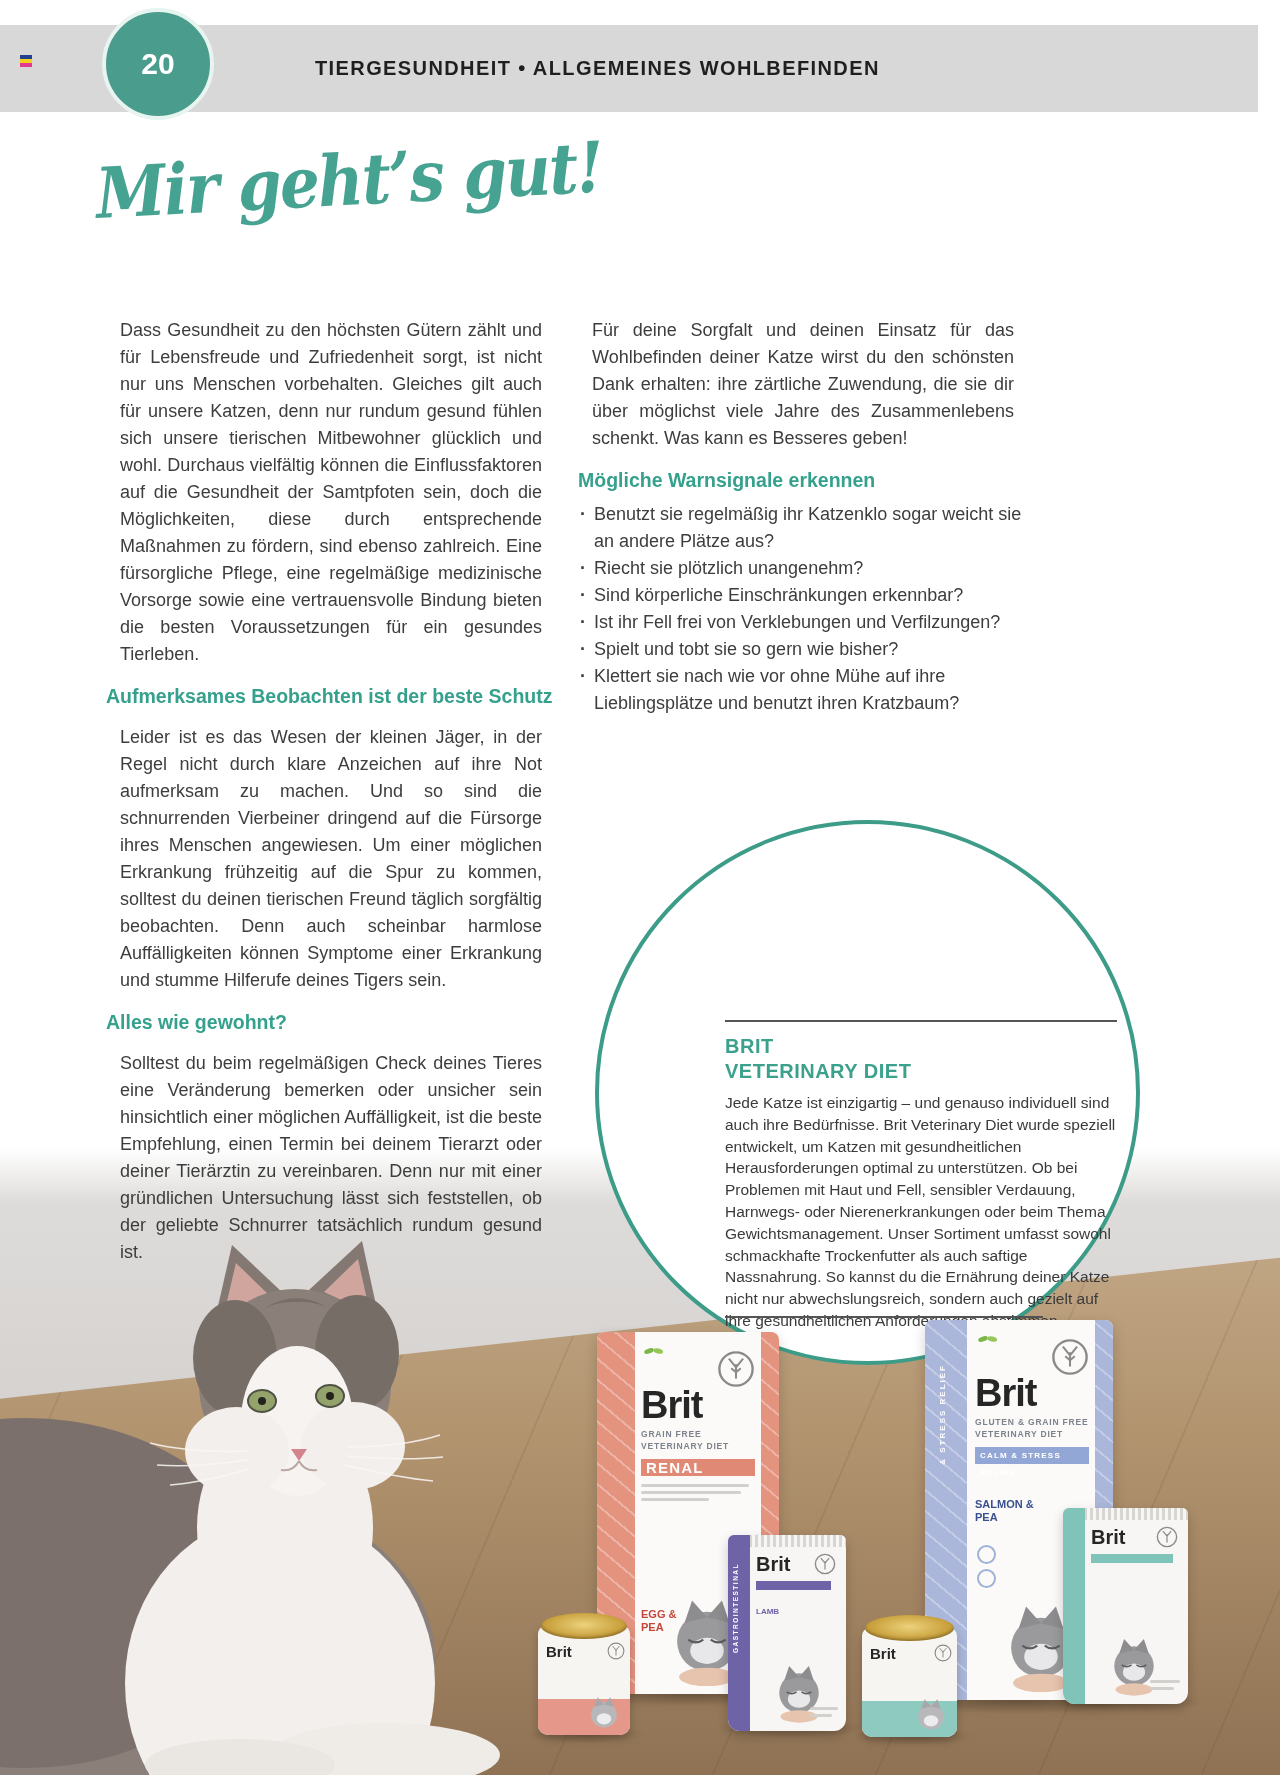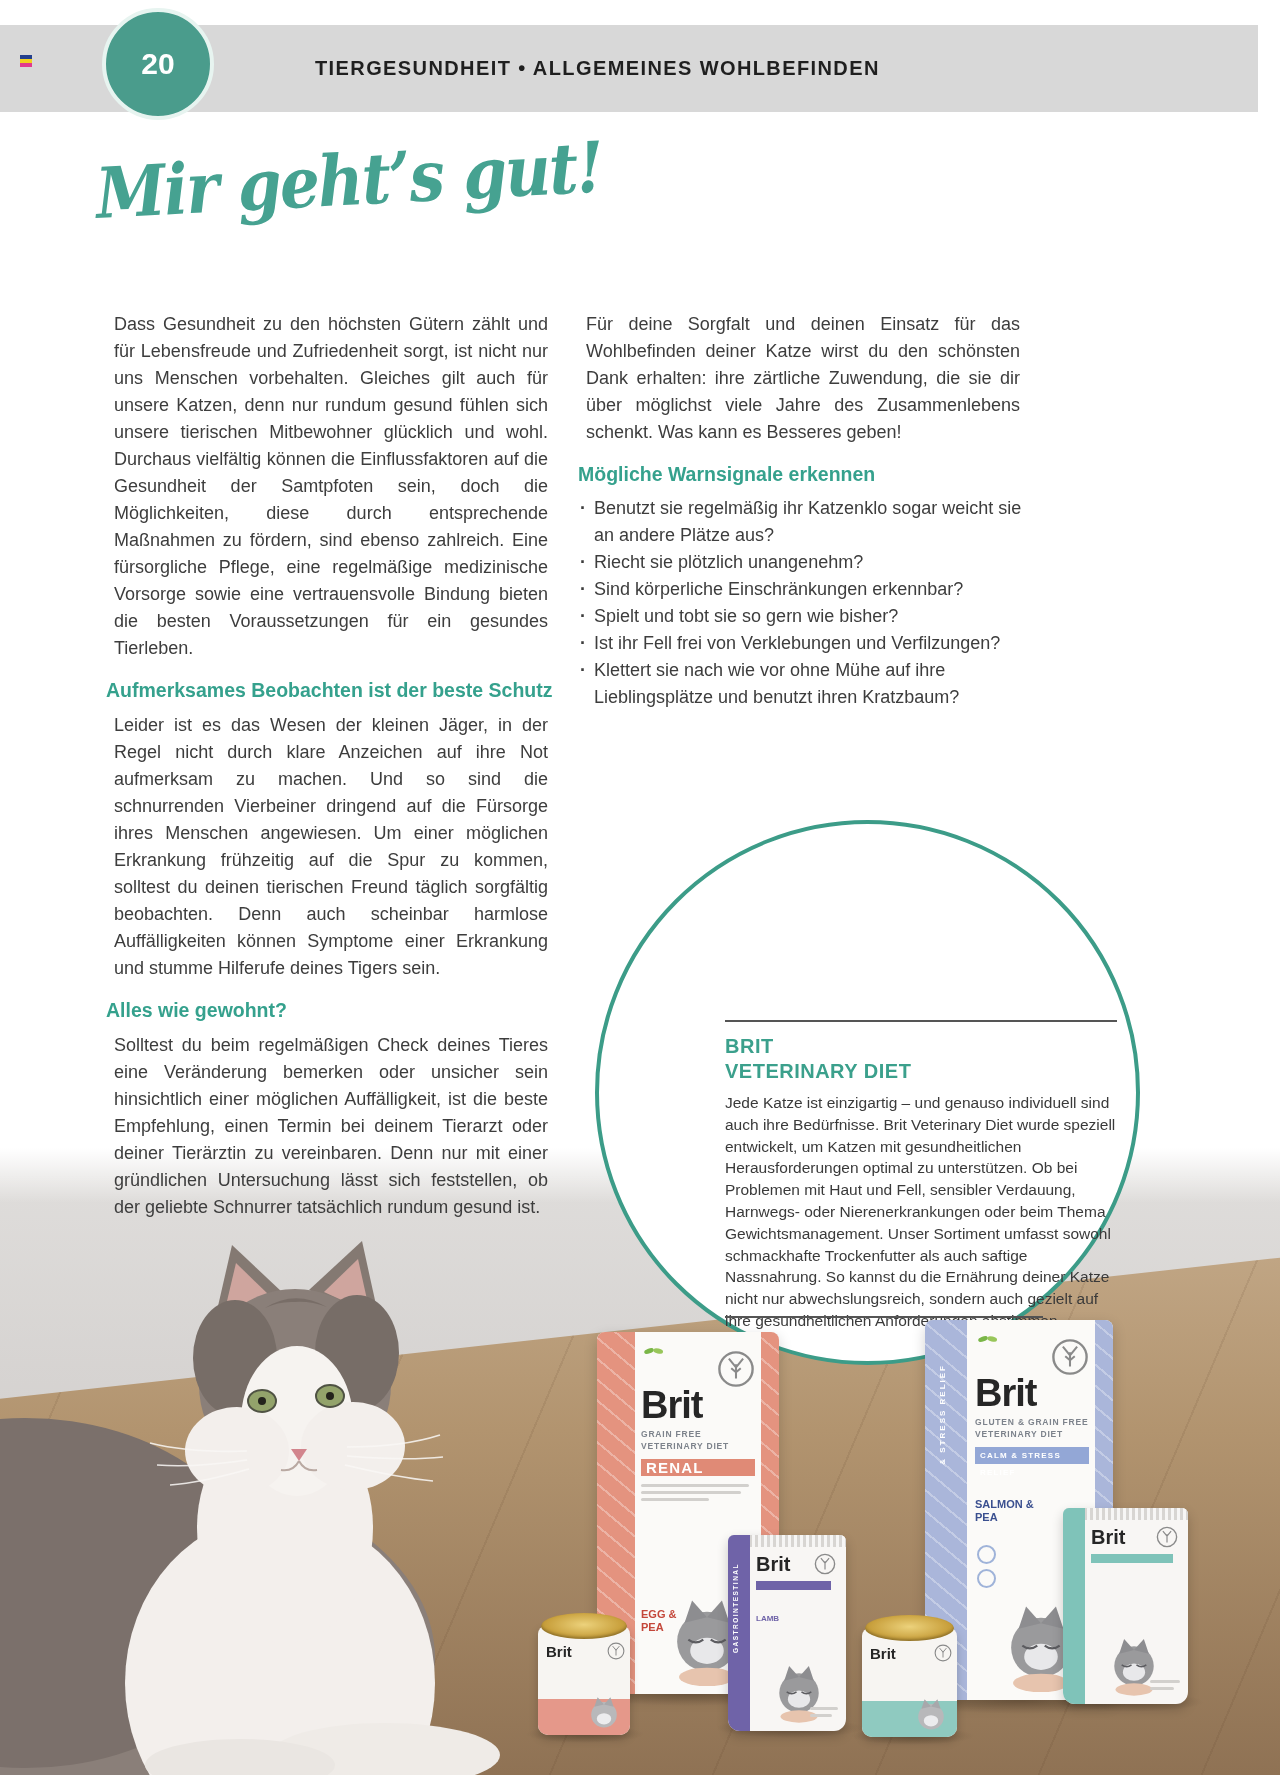--- a/index.html
+++ b/index.html
@@ -24,21 +24,21 @@
   
   .headline{position:absolute;left:96px;top:152px;z-index:6;color:#46a291;
             font-family:"DejaVu Serif",serif;font-style:italic;font-weight:700;font-size:70px;
             letter-spacing:-2px;transform:rotate(-3deg) scaleX(.9);transform-origin:left center;white-space:nowrap;}
 
   
   .col{position:absolute;top:303px;width:450px;font-size:18px;line-height:27px;color:#3d3d3d;
        text-align:justify;z-index:6;}
   .col-left{left:106px;}
   .col-right{left:578px;}
-  .col p{margin:8px;}
+  .col p{margin:14px;}
   .subhead{color:#35a18d;font-weight:bold;font-size:19.5px;margin:15px 0 7px;text-align:left;}
   ul.warn{list-style:none;margin:0;padding:0 0 0 16px;text-align:left;}
   ul.warn li{position:relative;}
   ul.warn li::before{content:"·";position:absolute;left:-14px;font-weight:bold;color:#3d3d3d;}
 
   
   .photo{position:absolute;left:0;top:1148px;width:1280px;height:627px;z-index:1;
          background:linear-gradient(180deg,#e0dedc 0%,#d4d1cf 45%,#cfccca 60%);}
   .floor{position:absolute;inset:0;
          background:linear-gradient(180deg,#c9b091 0%,#b2946f 45%,#8f7254 100%);
@@ -91,21 +91,21 @@
   .pouch{background:#f8f6f4;border-radius:6px 6px 12px 12px;box-shadow:0 5px 12px rgba(0,0,0,.20);}
   .crimp{position:absolute;top:0;left:0;right:0;height:12px;border-radius:6px 6px 0 0;background:#e3e0dd;
          background-image:repeating-linear-gradient(90deg,rgba(255,255,255,.7) 0 3px,rgba(0,0,0,.05) 3px 6px);}
   .pband-v{position:absolute;left:0;top:0;bottom:0;width:22px;border-radius:6px 0 0 12px;}
   .pv-label{position:absolute;left:4px;top:28px;writing-mode:vertical-rl;transform:rotate(180deg);
             color:#fff;font-size:6.5px;font-weight:bold;letter-spacing:1.5px;}
   .pouch-content{position:absolute;left:28px;right:8px;top:18px;bottom:8px;}
   .pouch-brand{font-size:20px;font-weight:bold;color:#262626;}
   .pband-h{height:9px;margin-top:5px;}
   .pouch-cat{position:absolute;bottom:0;left:6px;width:74px;}
-  .pflavor{font-size:8px;font-weight:bold;margin-top:24px;}
+  .pflavor{font-size:8px;font-weight:bold;margin-top:17px;}
 
   
   .can-lid{position:absolute;top:0;left:3px;right:3px;height:26px;border-radius:50%;z-index:1;
            background:radial-gradient(ellipse at 50% 45%,#ecd27c 0%,#caa23f 60%,#a87f22 100%);
            box-shadow:inset 0 -2px 3px rgba(0,0,0,.25);}
   .can-body{position:absolute;top:13px;left:0;right:0;bottom:0;background:#f7f5f2;
             border-radius:8px 8px 10px 10px;overflow:hidden;box-shadow:0 4px 10px rgba(0,0,0,.2);}
   .can-brand{font-size:15px;font-weight:bold;color:#262626;margin:17px 0 0 8px;}
   .can-band{position:absolute;bottom:0;left:0;right:0;height:36px;}
   .can-cat{position:absolute;right:2px;bottom:1px;width:48px;}
@@ -138,22 +138,22 @@
     <p>Solltest du beim regelmäßigen Check deines Tieres eine Veränderung bemerken oder unsicher sein hinsichtlich einer möglichen Auffälligkeit, ist die beste Empfehlung, einen Termin bei deinem Tierarzt oder deiner Tierärztin zu vereinbaren. Denn nur mit einer gründlichen Untersuchung lässt sich feststellen, ob der geliebte Schnurrer tatsächlich rundum gesund ist.</p>
   </div>
 
   <div class="col col-right">
     <p>Für deine Sorgfalt und deinen Einsatz für das Wohlbefinden deiner Katze wirst du den schönsten Dank erhalten: ihre zärtliche Zuwendung, die sie dir über möglichst viele Jahre des Zusammenlebens schenkt. Was kann es Besseres geben!</p>
     <div class="subhead">Mögliche Warnsignale erkennen</div>
     <ul class="warn">
       <li>Benutzt sie regelmäßig ihr Katzenklo sogar weicht sie an andere Plätze aus?</li>
       <li>Riecht sie plötzlich unangenehm?</li>
       <li>Sind körperliche Einschränkungen erkennbar?</li>
+      <li>Ist ihr Fell frei von Verklebungen und Verfilzungen?</li>
       <li>Spielt und tobt sie so gern wie bisher?</li>
-      <li>Ist ihr Fell frei von Verklebungen und Verfilzungen?</li>
       <li>Klettert sie nach wie vor ohne Mühe auf ihre Lieblingsplätze und benutzt ihren Kratzbaum?</li>
     </ul>
   </div>
 
   <div class="photo">
     <div class="floor"></div>
     <div class="floor-planks"></div>
     <div class="cat-shadow"></div>
     <svg class="cat-svg" viewBox="0 0 520 612">
       <ellipse cx="150" cy="495" rx="300" ry="190" fill="#8a7f79"></ellipse>

